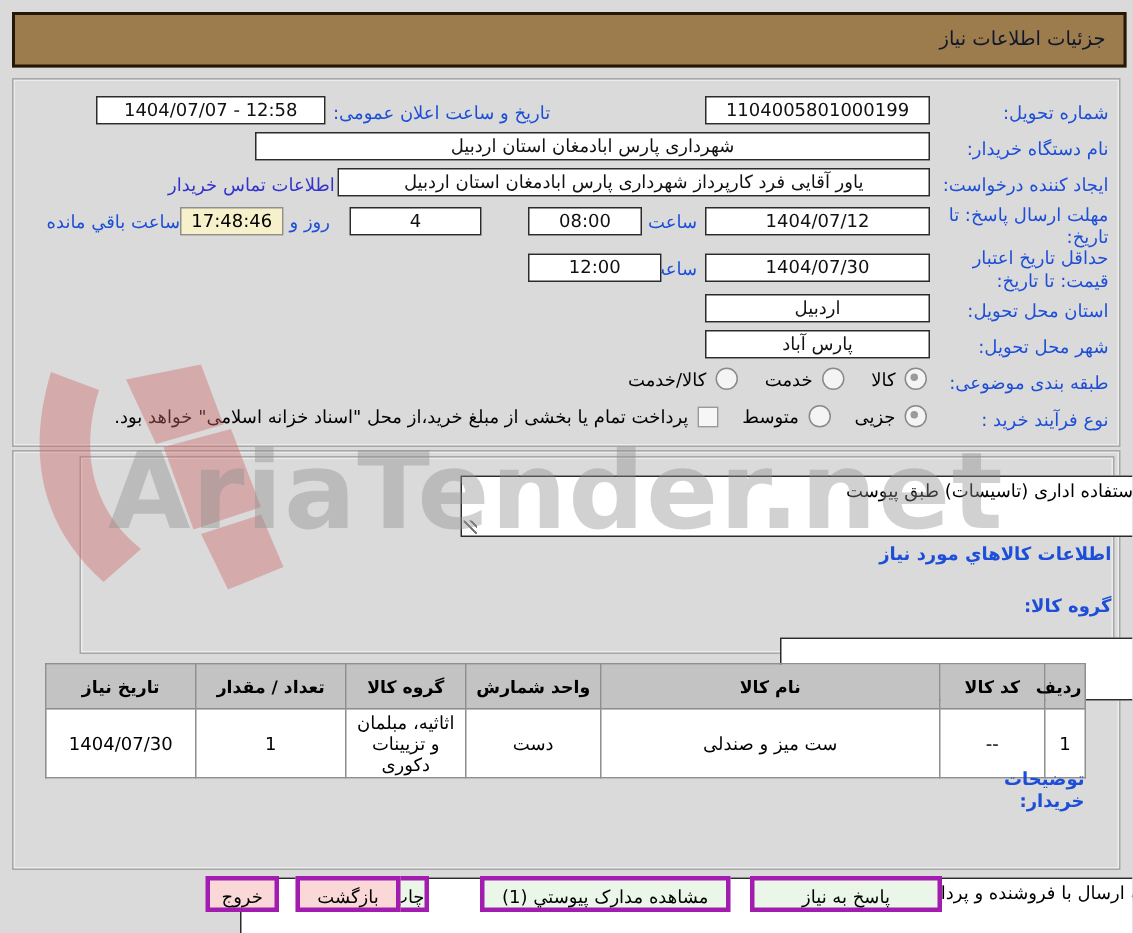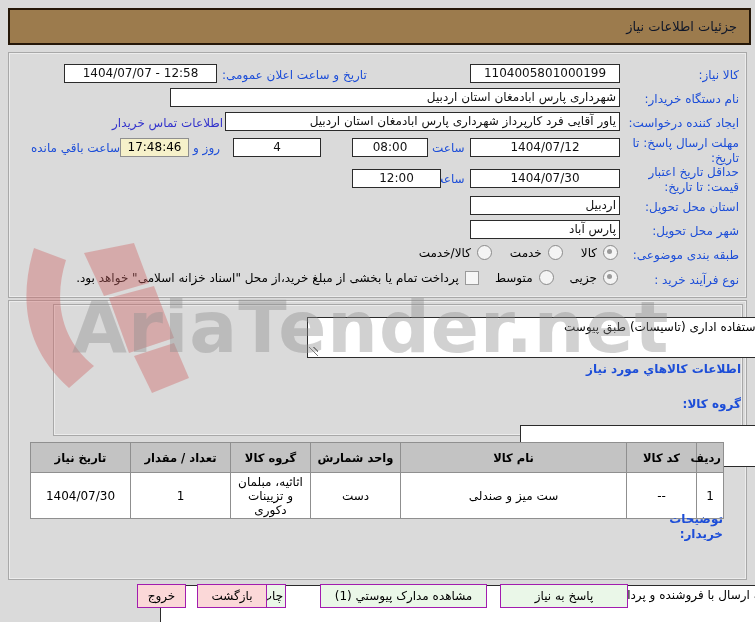--- a/index.html
+++ b/index.html
@@ -8,42 +8,42 @@
   .abs{position:absolute;}
   .titlebar{left:8px;top:8px;width:727px;height:33px;background:var(--brown,#9c7b4d);
     border:2px solid #251708;color:#0f172a;font-size:13px;line-height:33px;padding-right:12px;}
   .groupbox{border:1px solid #a8a8a8;box-shadow:inset 0 0 0 1px #ececec;background:transparent;}
   .lbl{font-size:12px;color:#1d4ed8;text-align:right;line-height:15px;white-space:nowrap;}
   .lbl.wrap{white-space:normal;}
   .lbl.b{font-weight:bold;}
   .field{background:#fff;border:1px solid #2b2b2b;font-size:12px;color:#111;
     padding:0 3px;box-sizing:border-box;height:19px;line-height:17px;overflow:hidden;}
   .center{text-align:center;}
-  .rightal{text-align:right;}
+  .rightal{text-align:center;}
   .ltr{direction:ltr;unicode-bidi:bidi-override;}
   .ltrn{direction:ltr;unicode-bidi:embed;}
   .countdown{background:var(--countdown,#f6f1ca);border:1px solid #8f8f8f;font-size:12px;
     text-align:center;line-height:17px;height:19px;box-sizing:border-box;}
   .link{color:#3333cc;font-size:12px;cursor:pointer;white-space:nowrap;}
   .radio{width:13px;height:13px;border-radius:50%;border:1px solid #8a8a8a;background:#f4f4f4;
     display:inline-block;position:relative;flex:0 0 auto;}
   .radio.on::after{content:"";position:absolute;left:3px;top:3px;width:5px;height:5px;
     border-radius:50%;background:#9a9a9a;}
   .checkbox{width:12px;height:12px;border:1px solid #9a9a9a;background:#f6f6f6;display:inline-block;flex:0 0 auto;}
   .optrow{display:flex;align-items:center;gap:6px;font-size:12px;}
   .optgroup{display:flex;align-items:center;}
   .txtarea{background:#fff;border:1px solid #2b2b2b;font-size:12px;box-sizing:border-box;
     padding:2px 4px;text-align:right;position:relative;overflow:hidden;}
   .txtarea .grip{position:absolute;left:1px;bottom:1px;width:9px;height:9px;
     background:linear-gradient(45deg,transparent 45%,#777 45%,#777 55%,transparent 55%,transparent 70%,#777 70%,#777 80%,transparent 80%);}
   table.goods{border-collapse:collapse;width:693px;table-layout:fixed;font-size:12px;}
   table.goods th{background:var(--tablehead,#c3c3c3);border:1px solid #8f8f8f;font-size:11.5px;
     font-weight:bold;height:27px;padding:1px 2px;}
   table.goods td{background:#fff;border:1px solid #8f8f8f;text-align:center;height:43px;padding:1px 3px;}
-  .btn{position:absolute;top:584px;height:24px;border:1px solid #a21caf;font-size:12px;
+  .btn{position:absolute;top:584px;height:24px;border:3px solid #a21caf;font-size:12px;
     text-align:center;line-height:22px;box-sizing:border-box;cursor:pointer;}
   .btn.green{background:var(--btngreen,#eaf7e8);}
   .btn.pink{background:var(--btnpink,#fbd8d8);}
   .watermark{pointer-events:none;z-index:50;}
   .wm-text{font-size:71px;font-weight:bold;color:#8f8f8f;opacity:.40;letter-spacing:1px;
     font-family:"DejaVu Sans",sans-serif;white-space:nowrap;direction:ltr;}
   .wm-logo{opacity:.42;}
 </style>
 </head>
 <body>
@@ -51,21 +51,21 @@
 <div class="screen">
 
   <div class="abs titlebar">جزئیات اطلاعات نیاز</div>
 
   <div class="abs groupbox" style="left:8px;top:52px;width:737px;height:244px;"></div>
 
   <div class="abs groupbox" style="left:8px;top:300px;width:737px;height:278px;"></div>
 
   <div class="abs groupbox" style="left:53px;top:304px;width:688px;height:130px;"></div>
 
-  <div class="abs lbl" style="right:16px;top:68px;">کالا نیاز:</div>
+  <div class="abs lbl" style="right:16px;top:68px;">شماره تحویل:</div>
   <div class="abs field center ltrn" style="left:470px;top:64px;width:150px;">1104005801000199</div>
   <div class="abs lbl" style="left:222px;top:68px;">تاریخ و ساعت اعلان عمومی:</div>
   <div class="abs field center ltr" style="left:64px;top:64px;width:153px;">1404/07/07 - 12:58</div>
 
   <div class="abs lbl" style="right:16px;top:92px;">نام دستگاه خریدار:</div>
   <div class="abs field rightal" style="left:170px;top:88px;width:450px;">شهرداری پارس ابادمغان استان اردبیل</div>
 
   <div class="abs lbl" style="right:16px;top:116px;">ایجاد کننده درخواست:</div>
   <div class="abs field rightal" style="left:225px;top:112px;width:395px;">یاور آقایی فرد کارپرداز شهرداری پارس ابادمغان استان اردبیل</div>
   <div class="abs link" style="left:112px;top:116px;">اطلاعات تماس خریدار</div>

